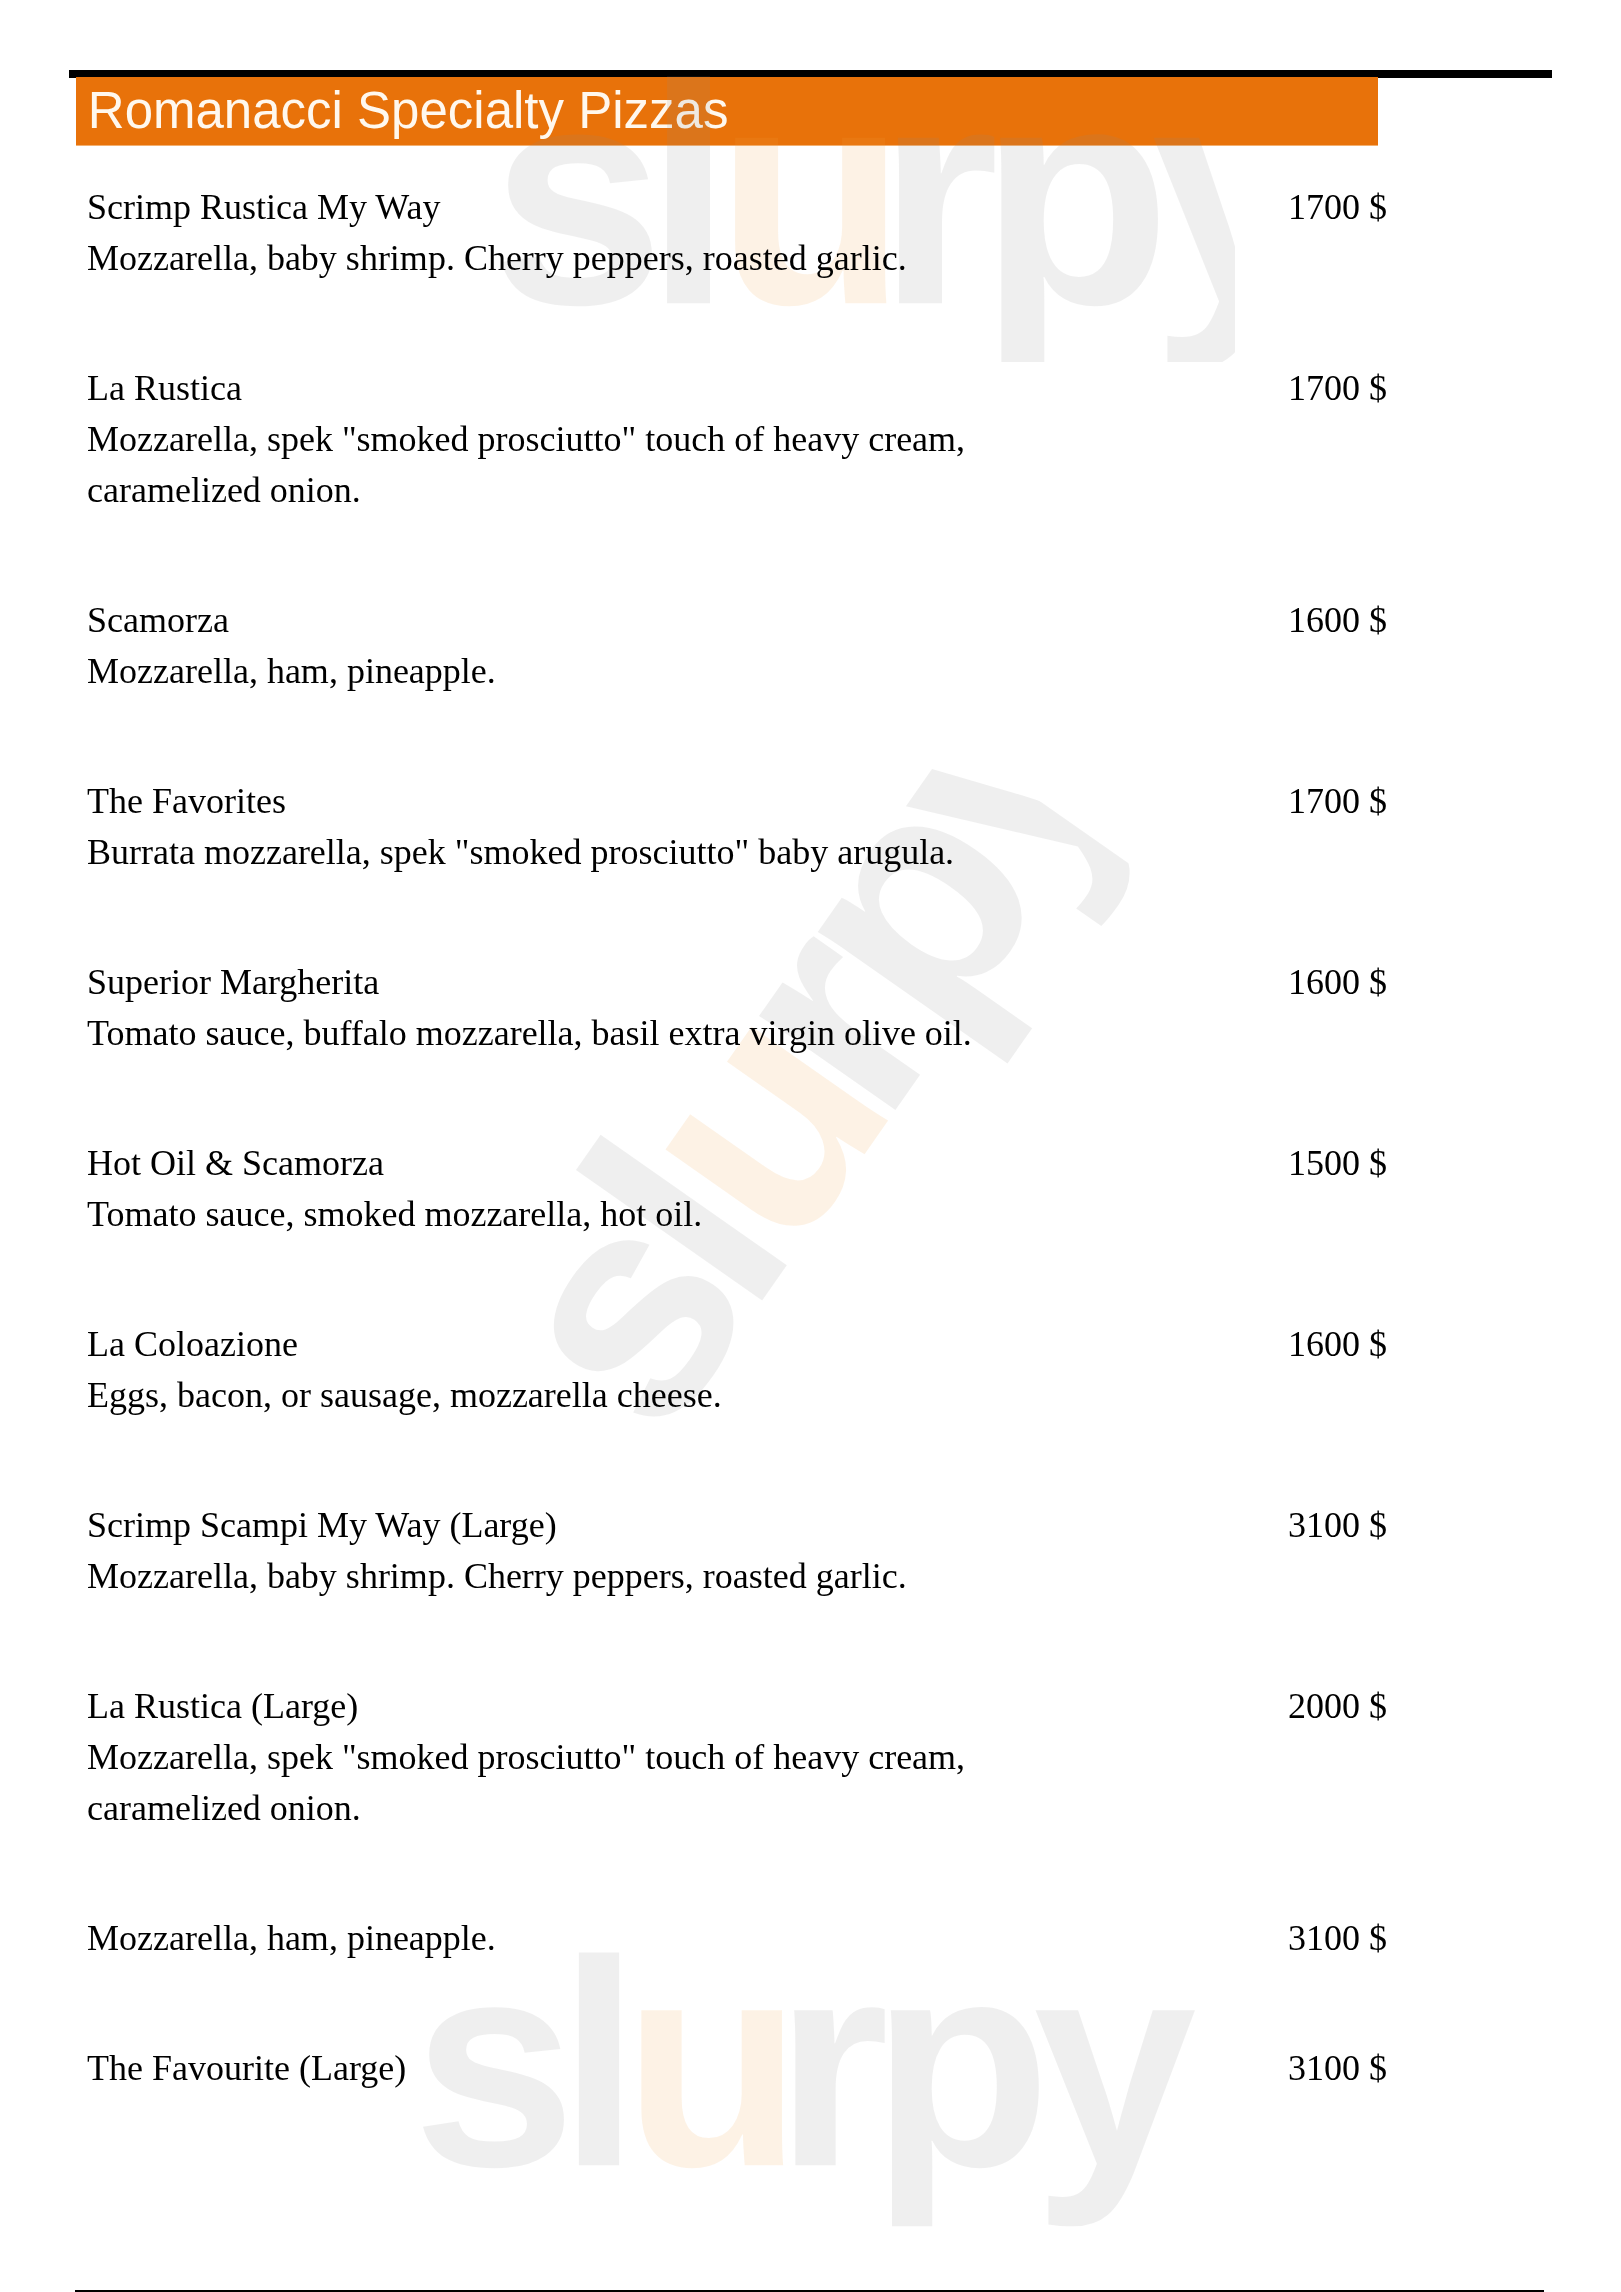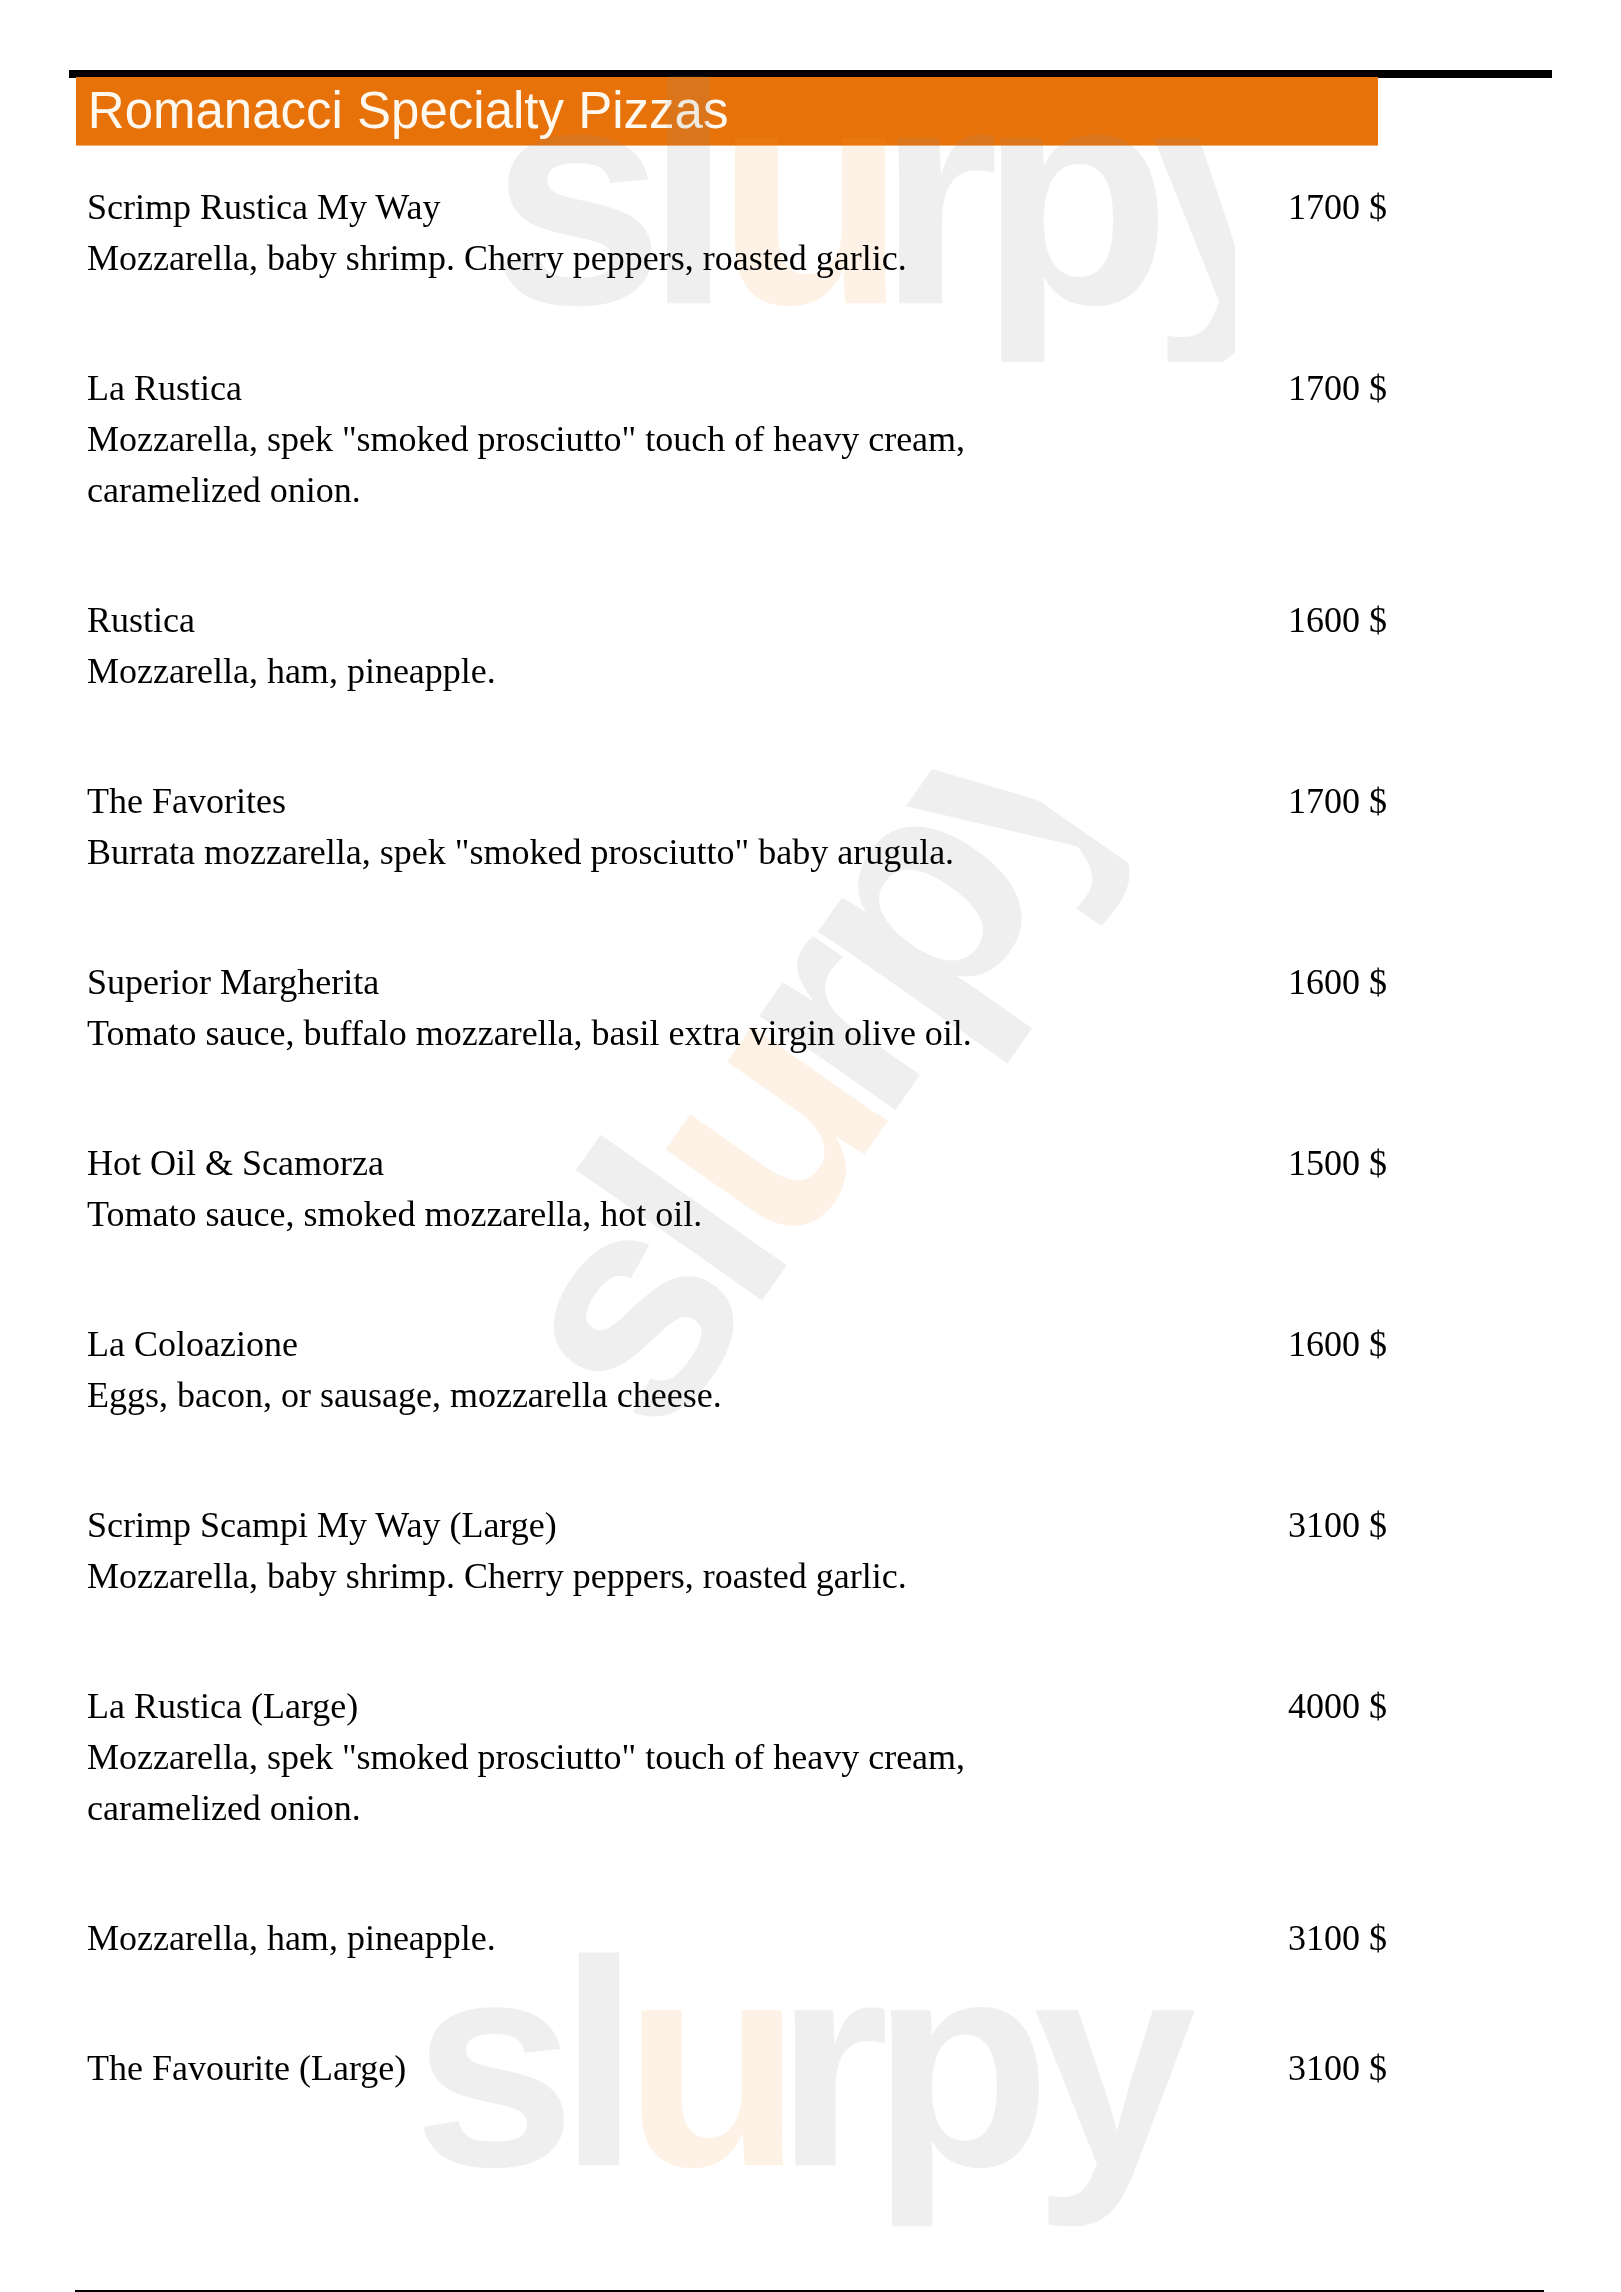--- a/index.html
+++ b/index.html
@@ -45,21 +45,21 @@
     <div class="item-name">Scrimp Rustica My Way</div>
     <div class="item-price">1700 $</div>
     <div class="item-desc">Mozzarella, baby shrimp. Cherry peppers, roasted garlic.</div>
   </div>
   <div class="item">
     <div class="item-name">La Rustica</div>
     <div class="item-price">1700 $</div>
     <div class="item-desc">Mozzarella, spek "smoked prosciutto" touch of heavy cream, caramelized onion.</div>
   </div>
   <div class="item">
-    <div class="item-name">Rustica</div>
+    <div class="item-name">Scamorza</div>
     <div class="item-price">1600 $</div>
     <div class="item-desc">Mozzarella, ham, pineapple.</div>
   </div>
   <div class="item">
     <div class="item-name">The Favorites</div>
     <div class="item-price">1700 $</div>
     <div class="item-desc">Burrata mozzarella, spek "smoked prosciutto" baby arugula.</div>
   </div>
   <div class="item">
     <div class="item-name">Superior Margherita</div>
@@ -76,21 +76,21 @@
     <div class="item-price">1600 $</div>
     <div class="item-desc">Eggs, bacon, or sausage, mozzarella cheese.</div>
   </div>
   <div class="item">
     <div class="item-name">Scrimp Scampi My Way (Large)</div>
     <div class="item-price">3100 $</div>
     <div class="item-desc">Mozzarella, baby shrimp. Cherry peppers, roasted garlic.</div>
   </div>
   <div class="item">
     <div class="item-name">La Rustica (Large)</div>
-    <div class="item-price">4000 $</div>
+    <div class="item-price">2000 $</div>
     <div class="item-desc">Mozzarella, spek "smoked prosciutto" touch of heavy cream, caramelized onion.</div>
   </div>
   <div class="item">
     <div class="item-price">3100 $</div>
     <div class="item-desc">Mozzarella, ham, pineapple.</div>
   </div>
   <div class="item">
     <div class="item-name">The Favourite (Large)</div>
     <div class="item-price">3100 $</div>
   </div>

